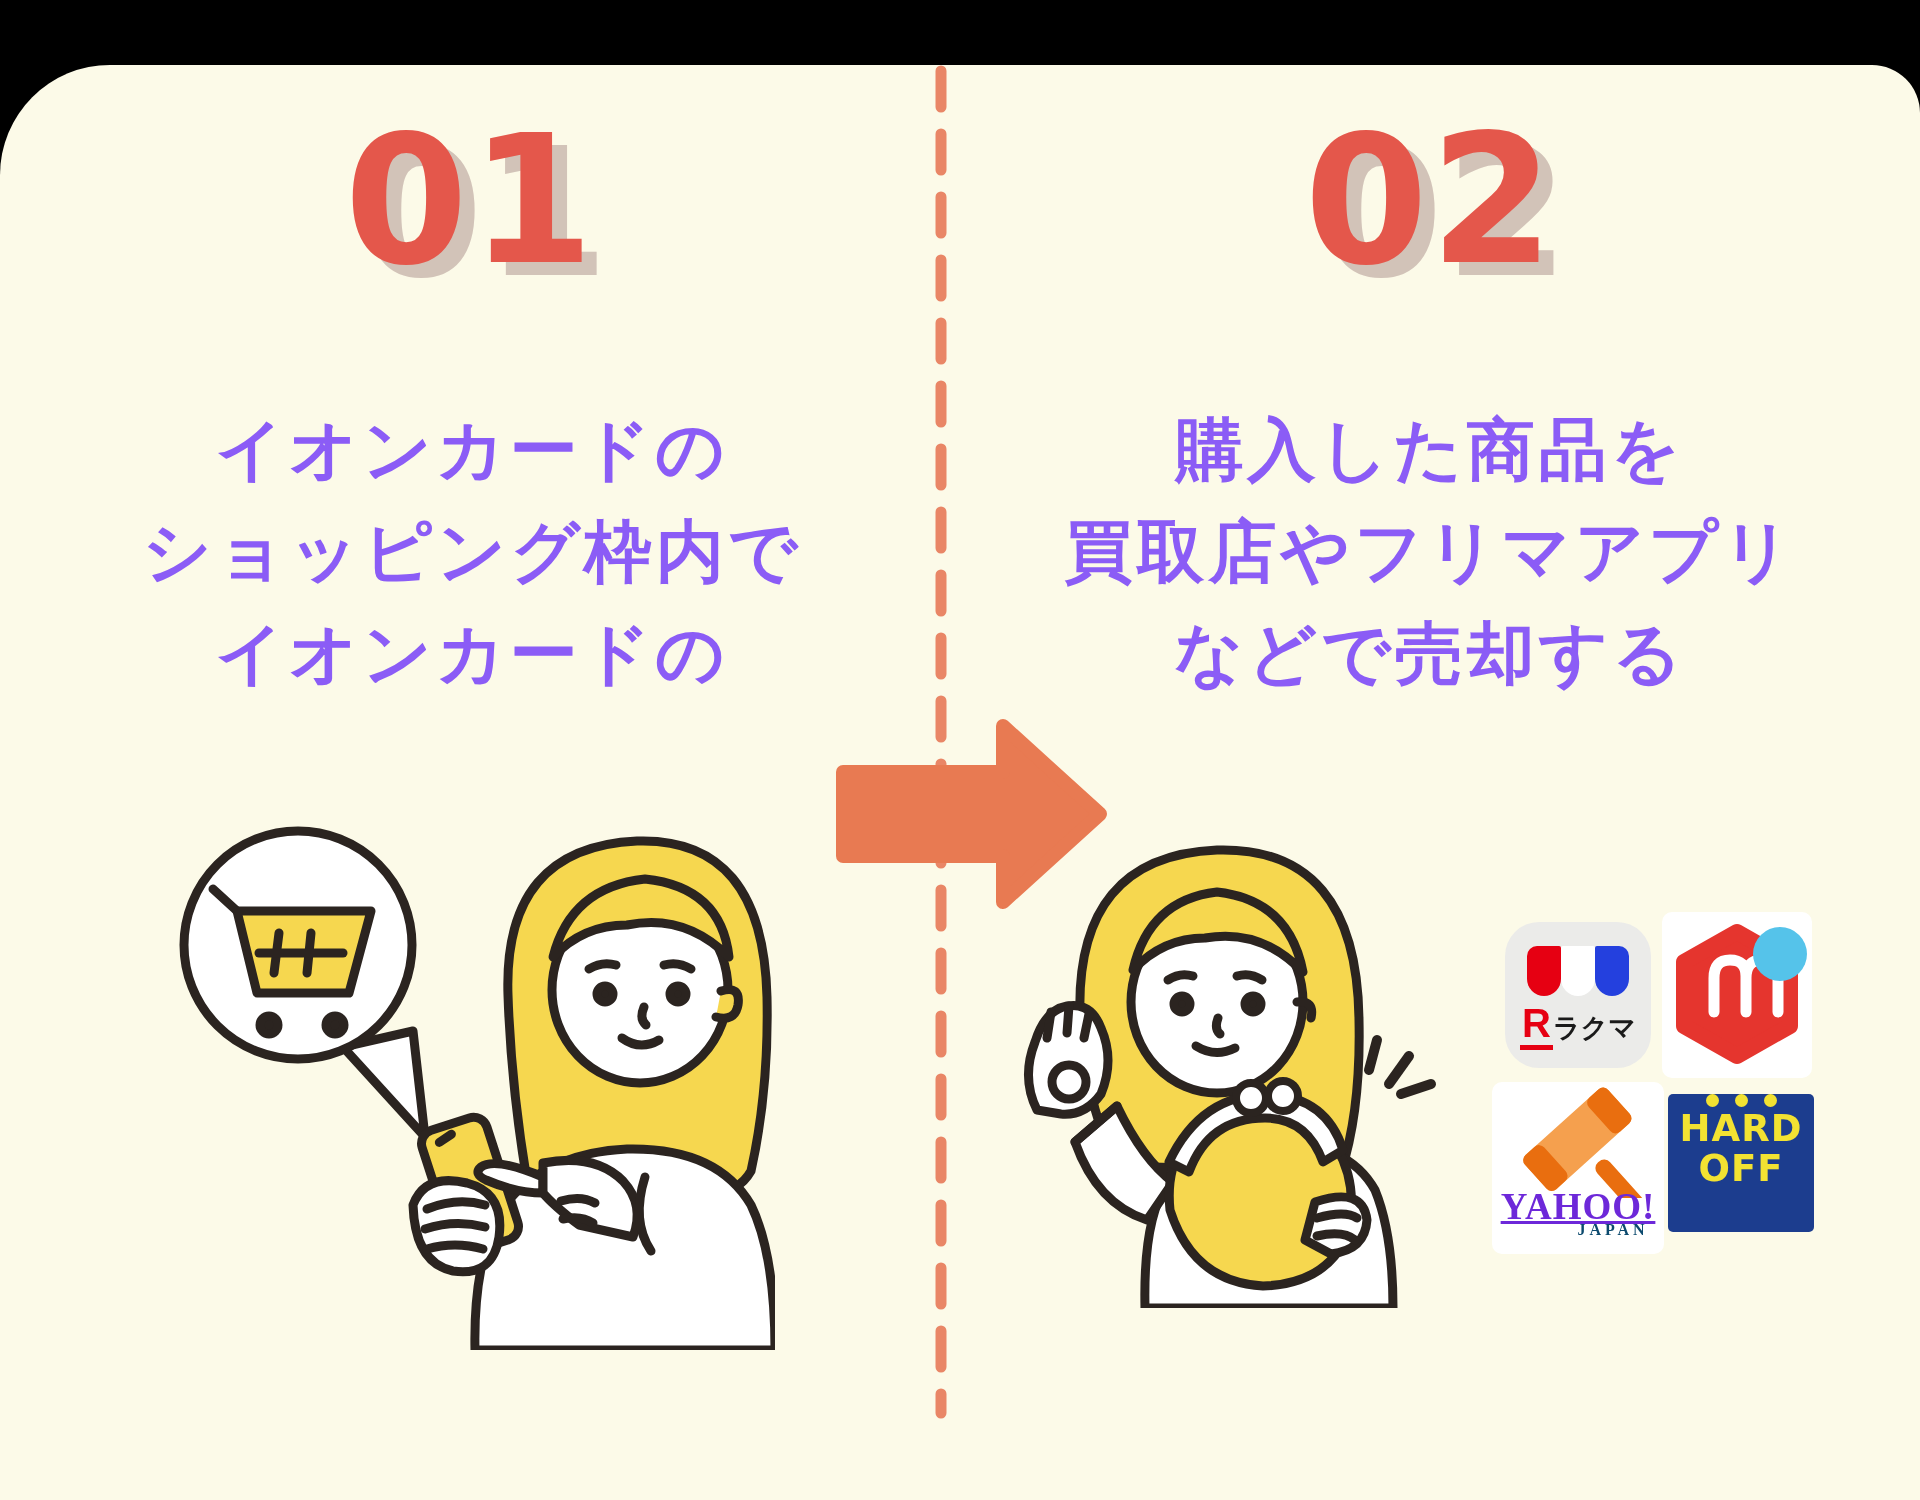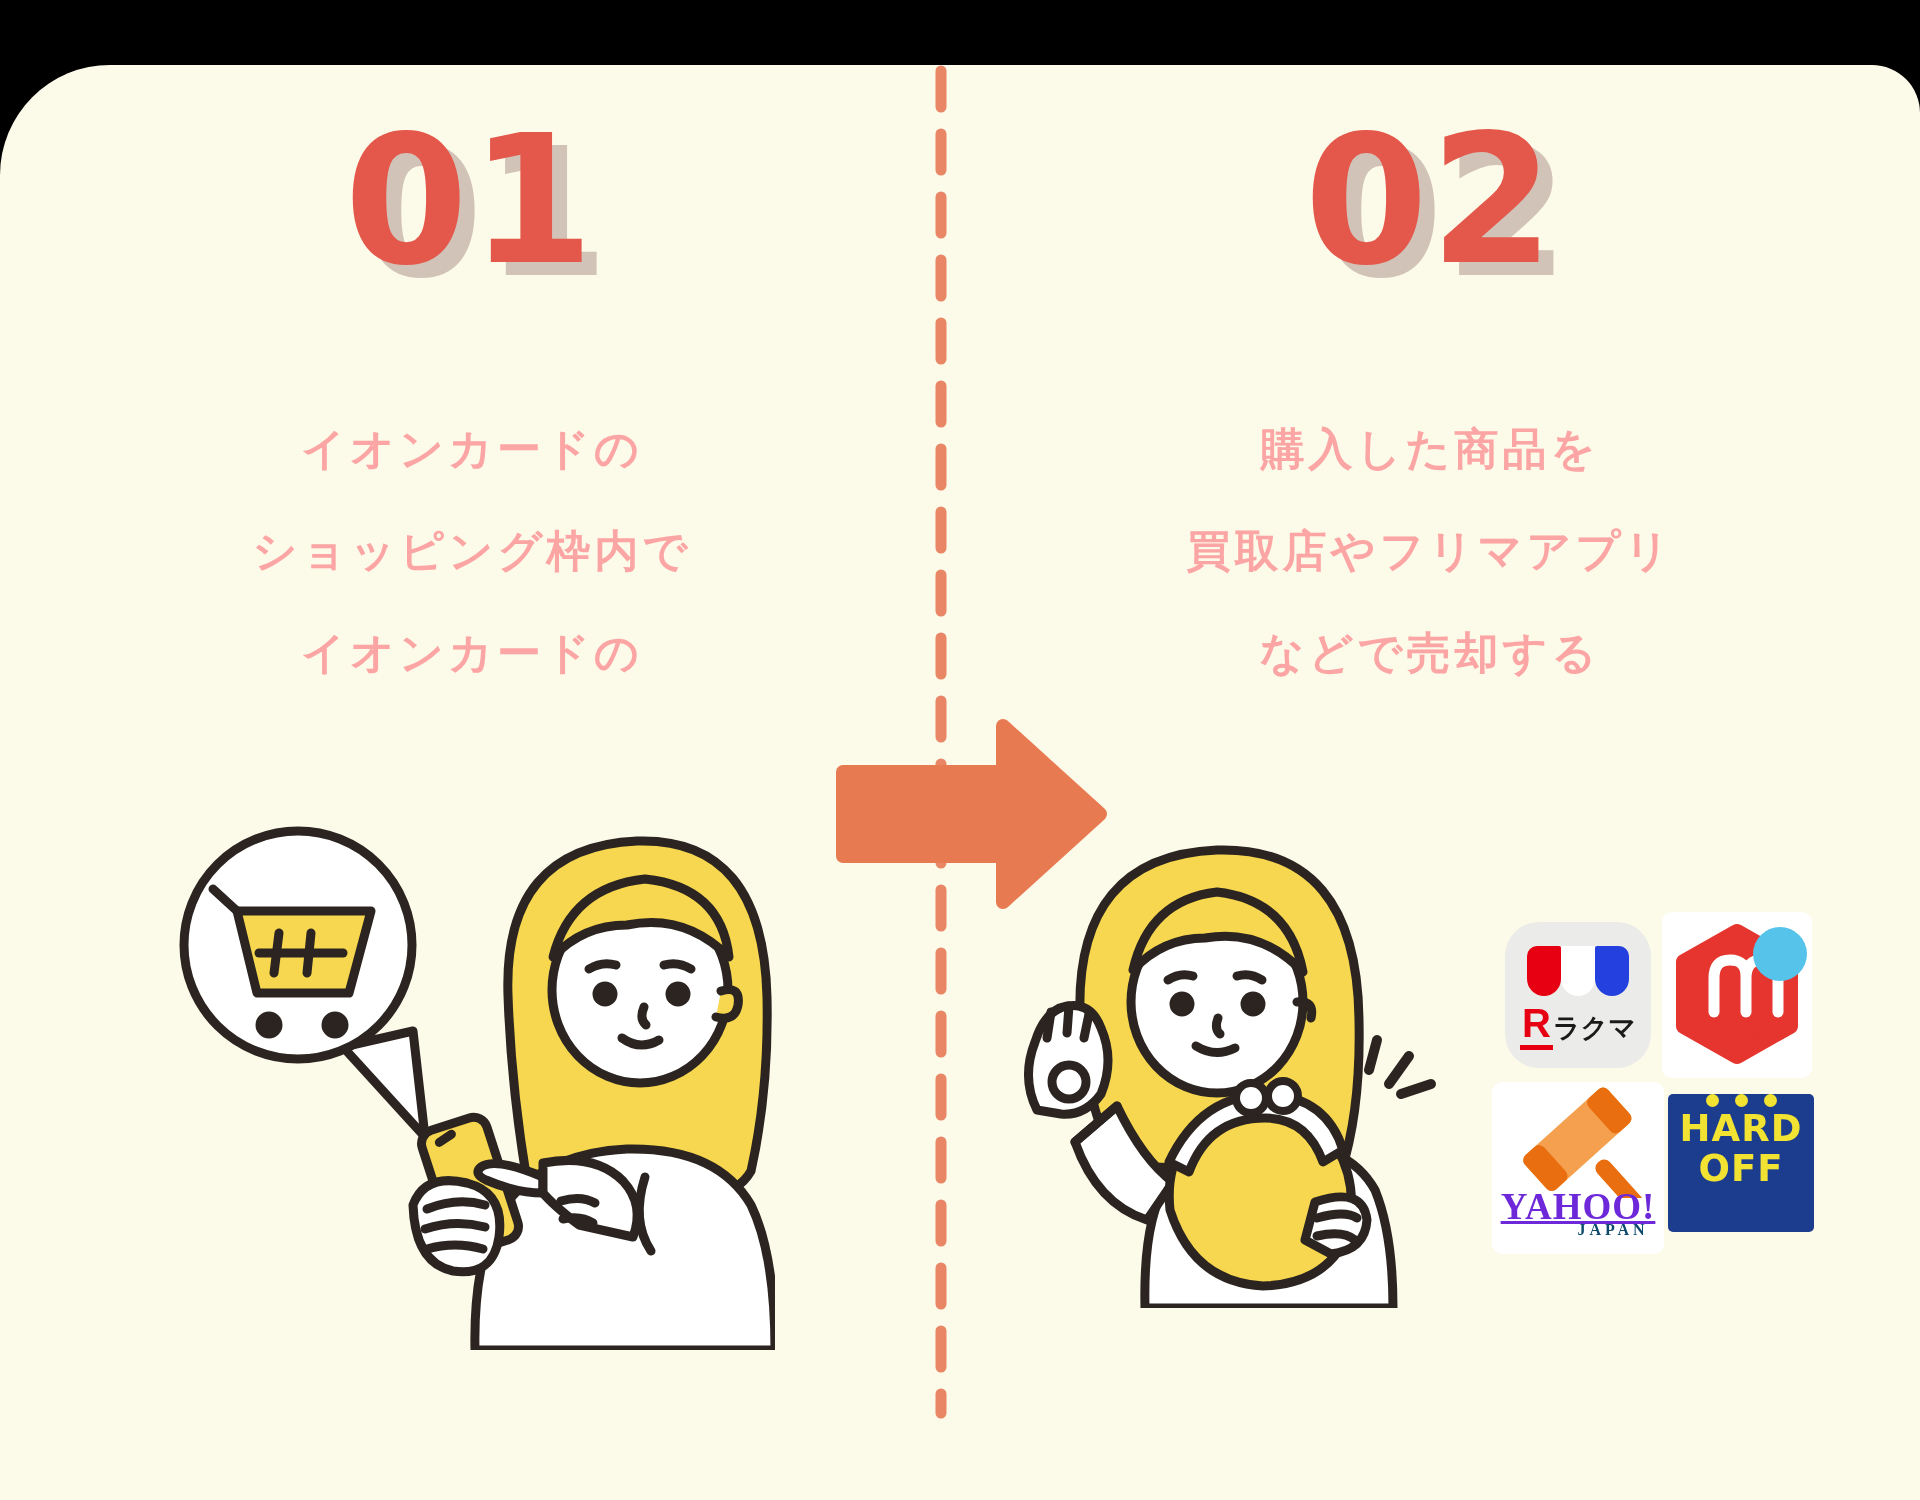--- a/index.html
+++ b/index.html
@@ -4,21 +4,21 @@
 <style>
   html,body{margin:0;padding:0;background:#000;}
   #canvas{position:relative;width:1920px;height:1500px;background:#000;overflow:hidden;
           font-family:"Liberation Sans","DejaVu Sans",sans-serif;}
   .card{position:absolute;left:0;top:65px;width:1920px;height:1435px;background:#FCFAE8;
         border-radius:110px 48px 0 0;}
   .abs{position:absolute;}
   .step-number{width:820px;text-align:center;font-size:178px;font-weight:bold;color:#E4574B;
                letter-spacing:2px;line-height:1;text-shadow:15px 13px 0 #D2C3B8;
                font-family:"DejaVu Sans","Liberation Sans",sans-serif;}
-  .step-title{width:824px;text-align:center;font-size:44px;font-weight:800;color:#fca5a5;
+  .step-title{width:824px;text-align:center;font-size:68px;font-weight:800;color:#8b5cf6;
               letter-spacing:4px;line-height:102px;}
   .step-title div{white-space:nowrap;}
   
   .tile{position:absolute;box-sizing:border-box;}
   .rakuma-tile{background:#EBEBE9;border-radius:34px;}
   .awning{position:absolute;top:24px;left:50%;transform:translateX(-50%);display:flex;}
   .awn{width:34px;height:50px;}
   .awn.red{background:#E60012;border-radius:10px 2px 17px 17px;}
   .awn.white{background:#fff;border-radius:2px 2px 17px 17px;}
   .awn.blue{background:#2440DE;border-radius:2px 10px 17px 17px;}

